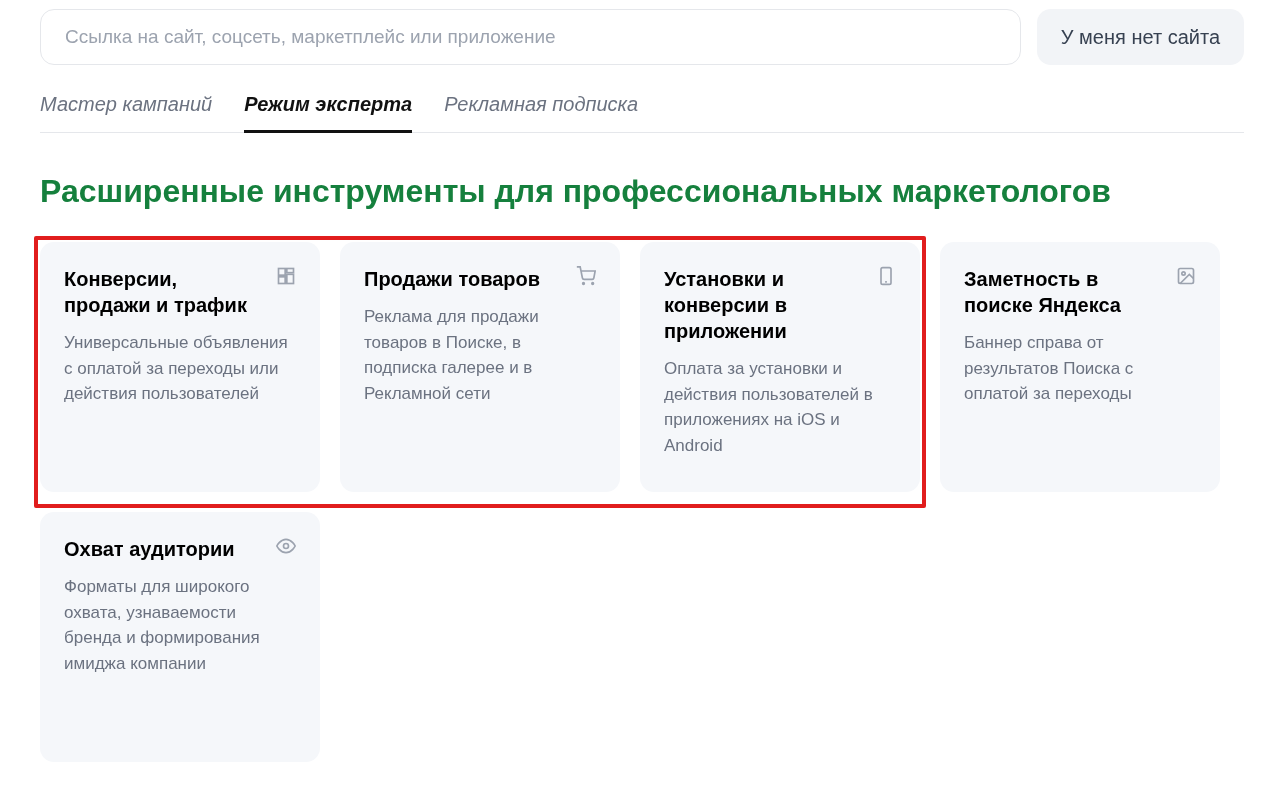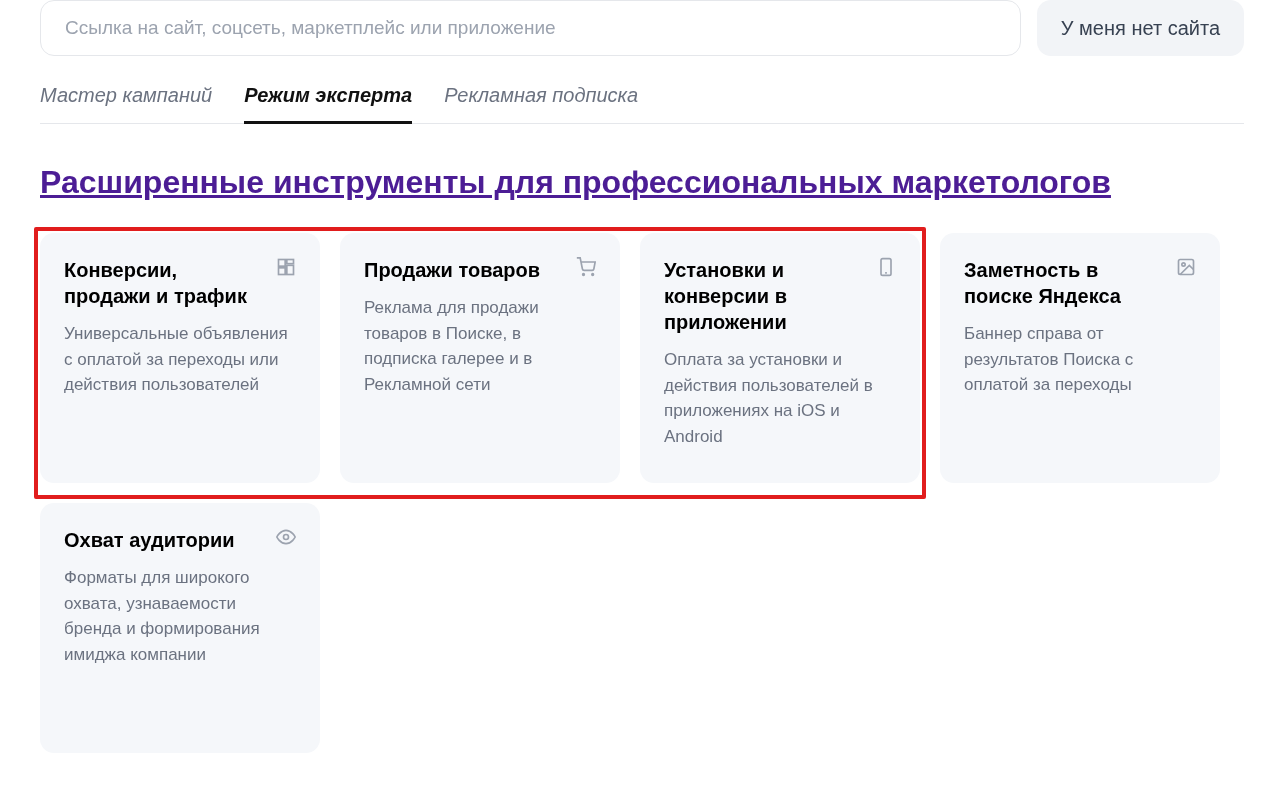--- a/index.html
+++ b/index.html
@@ -7,21 +7,21 @@
     font-family: -apple-system, BlinkMacSystemFont, "Segoe UI", Arial, sans-serif;
     background: #fff;
     color: #1a1a1a;
     width: 1284px;
     padding: 0 40px;
   }
   .top-row {
     display: flex;
     align-items: center;
     gap: 16px;
-    padding-top: 0;
+    padding-top: 9px;
     margin-bottom: 20px;
   }
   .url-input {
     flex: 1;
     height: 56px;
     border: 1px solid #e5e7eb;
     border-radius: 14px;
     padding: 0 24px;
     font-size: 19px;
     color: #1a1a1a;
@@ -54,23 +54,22 @@
     font-style: italic;
   }
   .tab.active {
     color: #111;
     font-weight: 600;
     border-bottom-color: #111;
   }
   .page-title {
     font-size: 32px;
     font-weight: 700;
-    color: #4c1d95;
+    color: #15803d;
     margin-bottom: 32px;
-    text-decoration: underline;
   }
   .cards {
     display: flex;
     flex-wrap: wrap;
     gap: 20px;
     position: relative;
   }
   .card {
     width: 280px;
     min-height: 250px;

